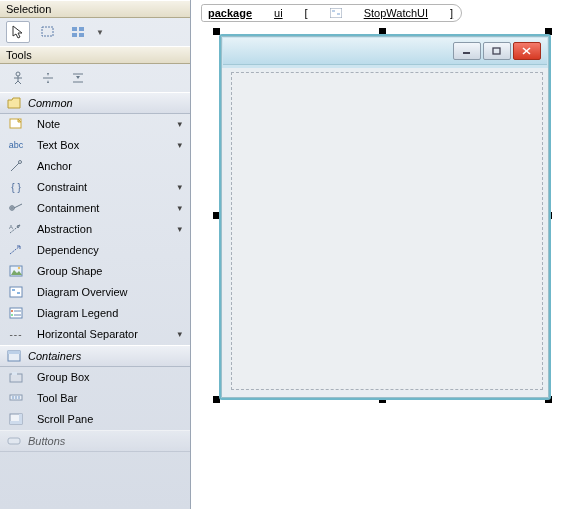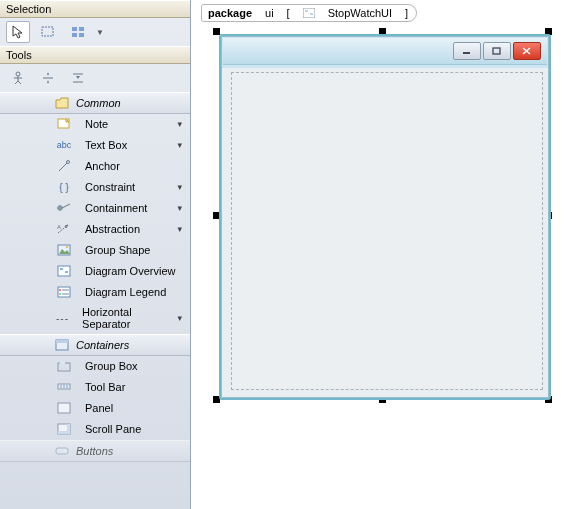--- a/index.html
+++ b/index.html
@@ -7,24 +7,24 @@
 .palette{width:190px;background:linear-gradient(#e8ecf2,#d6dce6);border-right:1px solid #9aa5b4;display:flex;flex-direction:column;overflow:hidden;}
 .section-header{background:linear-gradient(#f5f2e8,#e3ddc8);border-top:1px solid #fff;border-bottom:1px solid #b0a98c;padding:2px 6px;font-size:11px;font-weight:normal;color:#000;}
 .tool-row{display:flex;gap:6px;padding:3px 6px;align-items:center;}
 .tool-btn{width:22px;height:20px;display:flex;align-items:center;justify-content:center;border:1px solid transparent;border-radius:2px;background:transparent;}
 .active-tool{background:#fff;border:1px solid #a9b3c3;}
 .cat-header{display:flex;align-items:center;gap:6px;padding:3px 6px;background:linear-gradient(#eef1f6,#d9dee8);border-top:1px solid #fff;border-bottom:1px solid #b2bbc9;font-style:italic;}
 .cat-header .arrow{margin-left:auto;color:#555;font-size:9px;}
 .palette-list{flex:1;overflow:auto;}
 .item{display:flex;align-items:center;gap:13px;padding:3px 8px 3px 8px;border-bottom:1px solid transparent;}
 .item .arrow{margin-left:auto;color:#444;font-size:9px;}
-.icon{width:16px;height:14px;display:flex;align-items:center;justify-content:center;font-size:10px;margin-left:48px;}
+.icon{width:16px;height:14px;display:flex;align-items:center;justify-content:center;font-size:10px;}
 .canvas-wrap{flex:1;position:relative;background:#fff;}
 .dot-grid{position:absolute;inset:0;background-image:radial-gradient(#c8c8c8 0.7px,transparent 0.7px);background-size:14px 14px;background-position:6px 6px;}
-.pkg-tab{position:absolute;left:10px;top:4px;display:flex;align-items:center;gap:13px;background:#fff;border:1px solid #b5b5b5;border-radius:3px 10px 10px 3px;padding:2px 8px 2px 6px;font-size:11px;box-shadow:0 0 0 2px #fff;}
+.pkg-tab{position:absolute;left:10px;top:4px;display:flex;align-items:center;gap:22px;background:#fff;border:1px solid #b5b5b5;border-radius:3px 10px 10px 3px;padding:2px 8px 2px 6px;font-size:11px;box-shadow:0 0 0 2px #fff;text-decoration:underline;}
 .pkg-tab b{font-weight:bold;}
 .frame{position:absolute;left:28px;top:34px;width:328px;height:362px;border:2px solid #6fb7c9;background:linear-gradient(#cde5f0 0,#cde5f0 32px,#e9eef2 32px,#e9eef2 100%);border-radius:3px;box-shadow:0 0 0 1px #9abfca inset;}
 .frame-titlebar{position:absolute;left:2px;right:2px;top:2px;height:26px;background:linear-gradient(#e6f2f8,#bcdceb);border-bottom:1px solid #a2c8d6;}
 .frame-inner{position:absolute;left:10px;right:6px;top:36px;bottom:8px;background:#eceff2;border:1px dashed #a8b0ba;}
 .win-btns{position:absolute;right:6px;top:4px;display:flex;gap:2px;}
 .win-btn{width:26px;height:16px;border-radius:2px;border:1px solid #8a9aa9;background:linear-gradient(#f2f6fb,#cfd8e3);display:flex;align-items:center;justify-content:center;}
 .win-close{background:linear-gradient(#f47a6a,#d63a24);border-color:#a52d1b;color:#fff;}
 .handle{position:absolute;width:7px;height:7px;background:#000;}
 .h-tl{left:22px;top:28px;}
 .h-tr{left:354px;top:28px;}
@@ -156,20 +156,29 @@
               <polygon points="11,2 8,3 9,5" fill="none" stroke="#6a7a8a"></polygon>
               <text x="0" y="6" font-size="6" fill="#6a7a8a">A</text>
             </svg>
           </span>
         <span>Abstraction</span>
         <span class="arrow">▾</span>
       </div>
       <div class="item">
         <span class="icon">
             <svg width="14" height="12">
+              <line x1="1" y1="10" x2="11" y2="2" stroke="#4a6aa8" stroke-dasharray="2 1"></line>
+              <polyline points="8,2 11,2 11,5" fill="none" stroke="#4a6aa8"></polyline>
+            </svg>
+          </span>
+        <span>Dependency</span>
+      </div>
+      <div class="item">
+        <span class="icon">
+            <svg width="14" height="12">
               <rect x="1" y="1" width="12" height="10" fill="#eaf2fb" stroke="#6a8ab4"></rect>
               <polygon points="2,10 5,5 8,8 10,6 13,10" fill="#7aa86a"></polygon>
               <circle cx="10" cy="3" r="1.2" fill="#f0c060"></circle>
             </svg>
           </span>
         <span>Group Shape</span>
       </div>
       <div class="item">
         <span class="icon">
             <svg width="14" height="12">
@@ -219,28 +228,20 @@
       <div class="item">
         <span class="icon">
             <svg width="14" height="12">
               <rect x="1" y="3" width="12" height="5" fill="#e8eef6" stroke="#8a9ab0"></rect>
               <rect x="3" y="4" width="2" height="3" fill="#b0c4de"></rect>
               <rect x="6" y="4" width="2" height="3" fill="#b0c4de"></rect>
               <rect x="9" y="4" width="2" height="3" fill="#b0c4de"></rect>
             </svg>
           </span>
         <span>Tool Bar</span>
-      </div>
-      <div class="item">
-        <span class="icon">
-            <svg width="14" height="12">
-              <rect x="1" y="1" width="12" height="10" fill="#f0f3f8" stroke="#8a9ab0"></rect>
-            </svg>
-          </span>
-        <span>Panel</span>
       </div>
       <div class="item">
         <span class="icon">
             <svg width="14" height="12">
               <rect x="1" y="1" width="12" height="10" fill="#f0f3f8" stroke="#8a9ab0"></rect>
               <rect x="10" y="1" width="3" height="10" fill="#cedbec"></rect>
               <rect x="1" y="8" width="12" height="3" fill="#cedbec"></rect>
             </svg>
           </span>
         <span>Scroll Pane</span>

